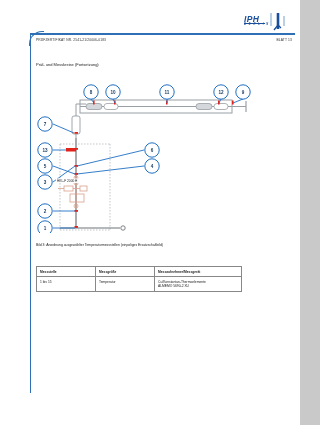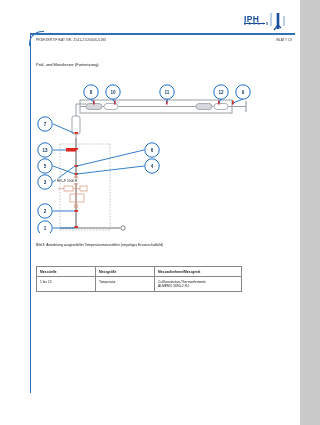--- a/index.html
+++ b/index.html
@@ -1,21 +1,21 @@
 <!DOCTYPE html>
 <html><head>
 <meta charset="utf-8">
 <style>
   html,body{margin:0;padding:0;background:#c9c9c9;}
   body{font-family:"Liberation Sans",sans-serif;}
   .page{
     position:relative;width:300px;height:425px;background:#ffffff;overflow:hidden;
   }
   
-  .logo{position:absolute;right:8px;top:12px;width:48px;height:22px;}
+  .logo{position:absolute;right:8px;top:12px;width:48px;height:22px;font-style:italic;}
   .logo-text{
     position:absolute;left:0;top:3px;font-size:8.5px;font-weight:bold;color:#1a4f9c;
     letter-spacing:.3px;line-height:1;
   }
   .logo-sub{
     position:absolute;left:0;top:12px;font-size:2.6px;font-weight:bold;color:#1a4f9c;
     letter-spacing:1.1px;line-height:1;
   }
   .logo-rule{position:absolute;left:0;top:11px;width:21px;height:1px;background:#1a4f9c;}
   .logo-mark{position:absolute;left:24px;top:0;width:24px;height:20px;}

